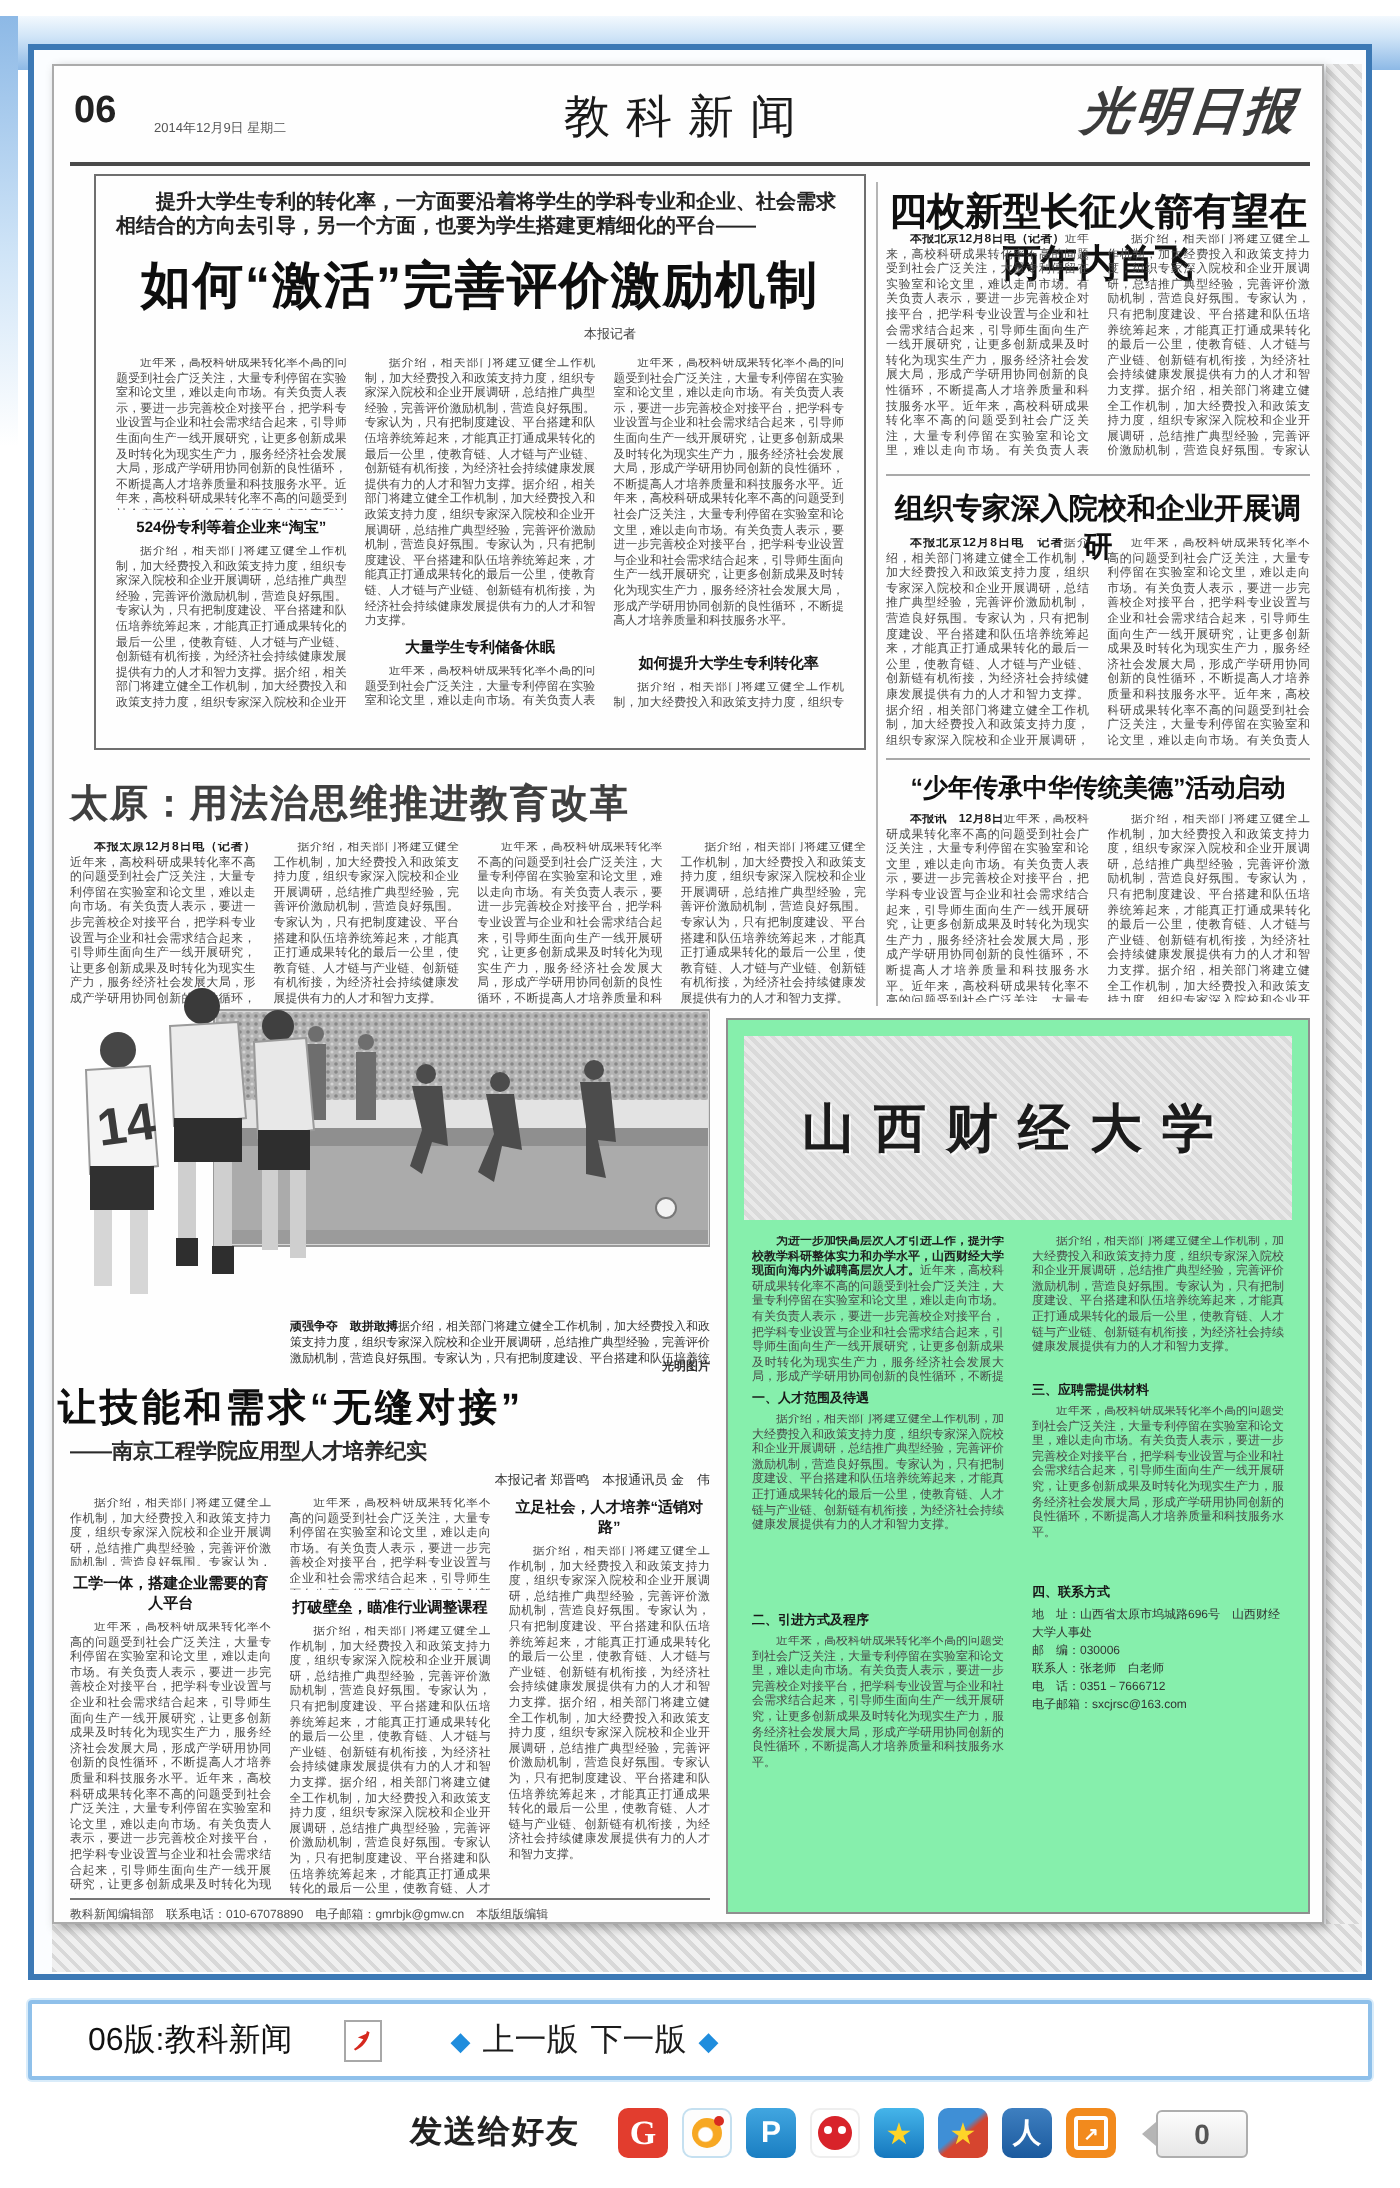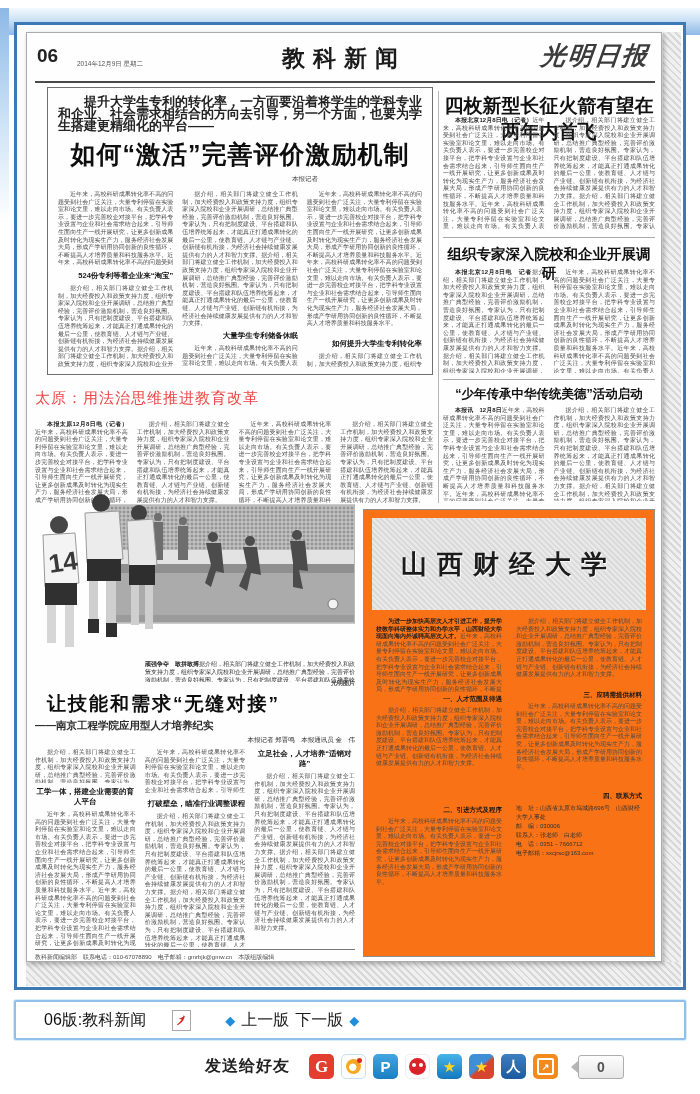--- a/index.html
+++ b/index.html
@@ -17,75 +17,75 @@
         background:repeating-linear-gradient(45deg,#d8d8d8 0 2px,#f0f0f0 2px 5px);}
   .hatch-b{position:absolute;left:26px;top:962px;width:655px;height:24px;
         background:repeating-linear-gradient(45deg,#d8d8d8 0 2px,#f0f0f0 2px 5px);}
 
   
   .paper{position:absolute;left:26px;top:32px;width:636px;height:930px;background:#fefefe;
          border:1px solid #ababab;box-sizing:border-box;box-shadow:2px 2px 5px rgba(0,0,0,.3);}
   .pno{position:absolute;left:10px;top:12px;font-size:19px;font-weight:bold;color:#222;}
   .pdate{position:absolute;left:50px;top:27px;font-size:6.5px;color:#555;}
   .psection{position:absolute;left:0;right:0;top:10px;text-align:center;
-         font-size:23px;font-weight:bold;color:#1b1b1b;letter-spacing:8px;}
+         font-size:23px;font-weight:normal;color:#1b1b1b;letter-spacing:8px;}
   .pmast{position:absolute;right:12px;top:6px;font-family:"Liberation Serif",serif;
          font-size:25px;font-weight:bold;font-style:italic;color:#3b3b3b;letter-spacing:2px;
          transform:skewX(-6deg);}
   .hrule-top{position:absolute;left:8px;top:48px;width:620px;height:2px;background:#4a4a4a;}
 
   .rule-h{position:absolute;height:1px;background:#a9a9a9;}
   .rule-v{position:absolute;width:1px;background:#b5b5b5;}
 
   
   .greek{font-size:6px;line-height:7.6px;color:#4a4a4a;text-align:justify;margin:0;
          overflow:hidden;word-break:break-all;text-indent:2em;}
   .glead{font-weight:bold;color:#1e1e1e;}
   .gsub{font-size:7.5px;font-weight:bold;color:#161616;text-align:center;margin:4px 0;flex:none;}
   .gcols{display:flex;gap:9px;}
-  .gcol{flex:1;display:flex;flex-direction:column;overflow:hidden;align-items:flex-end;}
+  .gcol{flex:1;display:flex;flex-direction:column;overflow:hidden;}
   .gfill{flex:1;}
 
   
   .mainbox{position:absolute;left:20px;top:54px;width:386px;height:288px;box-sizing:border-box;
            border:1px solid #6f6f6f;background:#fefefe;}
-  .kicker{margin:8px 10px 0;font-size:13px;line-height:12px;font-weight:bold;color:#242424;
+  .kicker{margin:8px 10px 0;font-size:10px;line-height:12px;font-weight:bold;color:#242424;
           text-indent:2em;}
   .mainhead{margin-top:6px;text-align:center;font-size:25px;font-weight:bold;color:#0e0e0e;
           letter-spacing:1px;}
   .mainby{margin-top:4px;text-align:center;padding-left:130px;font-size:6.5px;color:#444;}
   .maincols{margin:7px 10px 0;height:176px;}
 
   
   .railhead{position:absolute;text-align:center;font-weight:bold;color:#101010;width:212px;left:416px;}
   .railcols{position:absolute;left:416px;width:212px;}
 
   
-  .tyhead{position:absolute;left:8px;top:356px;font-size:15px;font-weight:normal;color:#ef4444;
+  .tyhead{position:absolute;left:8px;top:356px;font-size:19px;font-weight:bold;color:#404040;
           letter-spacing:1px;}
   .tycols{position:absolute;left:8px;top:388px;width:398px;height:82px;}
 
   
   .photo{position:absolute;left:8px;top:458px;width:320px;height:165px;}
   .caption{position:absolute;left:118px;top:627px;width:210px;height:22px;overflow:hidden;
            font-size:6px;line-height:8px;color:#333;text-align:justify;margin:0;}
   .credit{position:absolute;left:118px;top:646px;width:210px;text-align:right;
           font-size:6px;font-weight:bold;color:#333;}
 
   
-  .njhead{position:absolute;left:20px;top:658px;font-size:19px;font-weight:bold;color:#0e0e0e;
+  .njhead{position:absolute;left:2px;top:658px;font-size:19px;font-weight:bold;color:#0e0e0e;
           letter-spacing:2px;}
   .njsub{position:absolute;left:8px;top:686px;font-size:10.5px;font-weight:bold;color:#2a2a2a;}
   .njby{position:absolute;left:8px;top:703px;width:320px;text-align:right;font-size:6.5px;color:#333;}
   .njcols{position:absolute;left:8px;top:716px;width:320px;height:198px;}
   .pfooter{position:absolute;left:8px;top:920px;width:330px;font-size:6px;color:#4a4a4a;}
 
   
   .adbox{position:absolute;left:336px;top:476px;width:292px;height:448px;box-sizing:border-box;
-         border:1px solid #8f8f8f;background:#f97316;}
+         border:1px solid #8f8f8f;background:#86efac;}
   .adhead{margin:8px;height:92px;display:flex;flex-direction:column;align-items:center;
          justify-content:center;gap:6px;
          background:repeating-linear-gradient(45deg,#e9e9e9 0 2px,#dadada 2px 4px);}
   .adl1{font-family:"Liberation Serif",serif;font-size:26px;font-weight:bold;color:#1b1b1b;
         letter-spacing:10px;text-shadow:1px 1px 0 rgba(255,255,255,.85);}
   .adl2{font-family:"Liberation Serif",serif;font-size:21px;font-weight:bold;color:#1b1b1b;
         letter-spacing:5px;text-shadow:1px 1px 0 rgba(255,255,255,.85);}
   .adbody{margin:4px 12px;height:326px;display:flex;gap:14px;}
   .adsub{font-size:6.5px;font-weight:bold;color:#181818;margin:3px 0;flex:none;}
   .contact{flex:none;}

